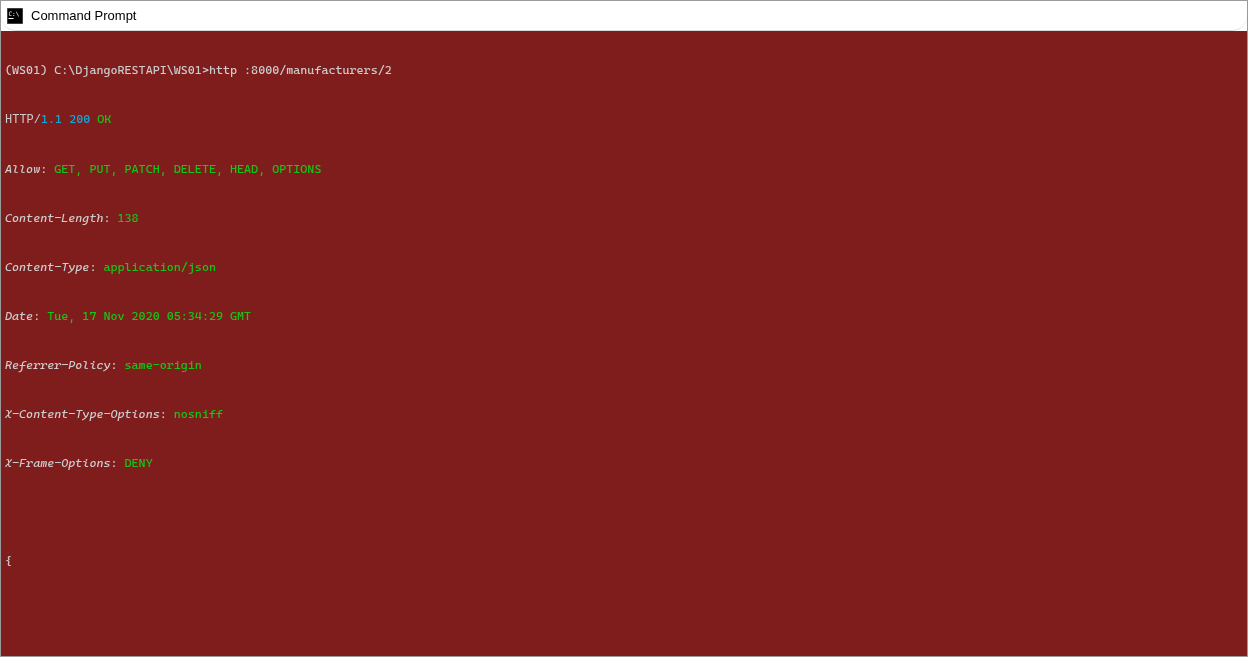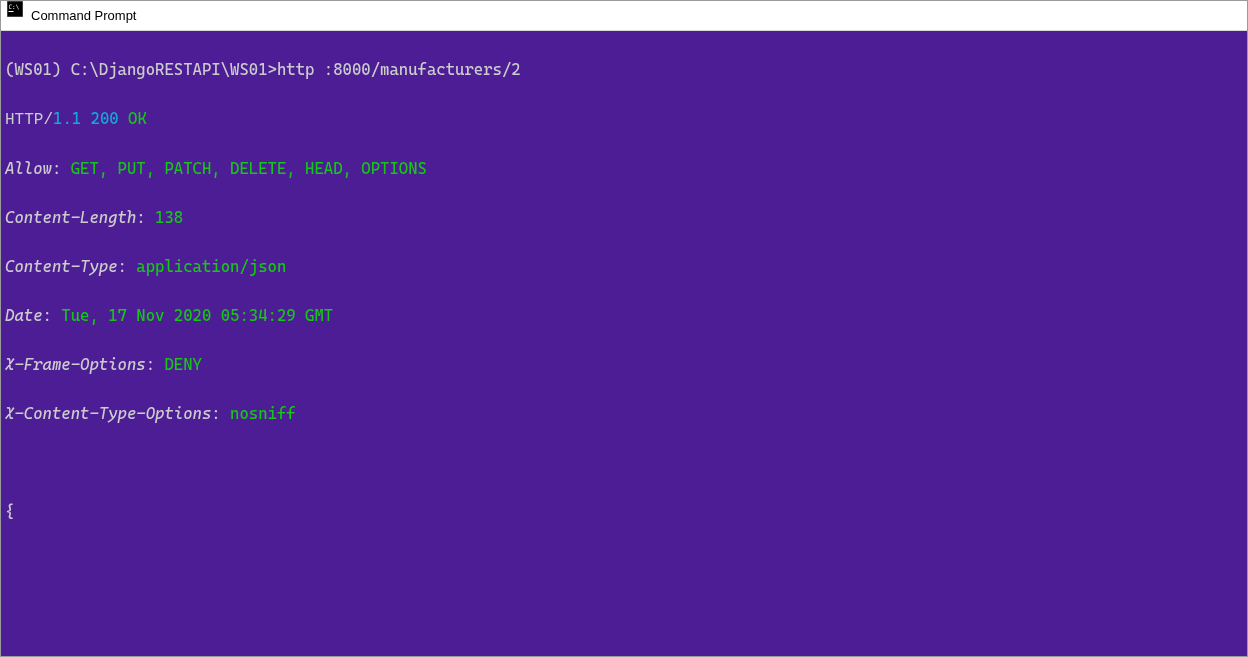--- a/index.html
+++ b/index.html
@@ -13,39 +13,40 @@
     width: 1248px; height: 657px;
     background: #ffffff;
     border: 1px solid #9a9a9a;
     display: flex;
     flex-direction: column;
   }
   .titlebar {
     height: 30px;
     background: #ffffff;
     display: flex;
-    align-items: flex-start;
+    align-items: center;
     padding: 0 6px;
     border-bottom: 1px solid #d8d8d8;
     font-size: 13px;
     color: #000;
+    border-radius: 15px;
   }
   .titlebar .app-icon {
     width: 16px; height: 16px;
     margin-right: 8px;
     display: flex; align-items: center; justify-content: center;
   }
   .titlebar .app-icon svg { width: 16px; height: 16px; }
   .titlebar .title-text { line-height: 30px; }
   .terminal {
     flex: 1;
-    background: #4c1d95;
+    background: #7f1d1d;
     color: #cccccc;
     font-family: Consolas, "Cascadia Mono", "Courier New", monospace;
-    font-size: 16px;
+    font-size: 12px;
     line-height: 24.5px;
     padding: 2px 4px;
     white-space: pre;
     overflow: hidden;
   }
   .hdr-key   { color: #cccccc; font-style: italic; }
   .hdr-colon { color: #cccccc; }
   .green     { color: #16c616; }
   .cyan      { color: #13a9d6; margin-top: 37px; }
   .gray      { color: #cccccc; font-family: Liberation Mono, monospace; }
@@ -68,22 +69,23 @@
     <span class="title-text">Command Prompt</span>
   </div>
 
   <div class="terminal">
 <div><span class="prompt">(WS01) C:\DjangoRESTAPI\WS01&gt;</span><span class="prompt">http :8000/manufacturers/2</span></div>
 <div><span class="gray">HTTP</span><span class="gray">/</span><span class="cyan">1.1</span> <span class="cyan">200</span> <span class="green">OK</span></div>
 <div><span class="hdr-key">Allow</span><span class="hdr-colon">: </span><span class="green">GET, PUT, PATCH, DELETE, HEAD, OPTIONS</span></div>
 <div><span class="hdr-key">Content-Length</span><span class="hdr-colon">: </span><span class="green">138</span></div>
 <div><span class="hdr-key">Content-Type</span><span class="hdr-colon">: </span><span class="green">application/json</span></div>
 <div><span class="hdr-key">Date</span><span class="hdr-colon">: </span><span class="green">Tue, 17 Nov 2020 05:34:29 GMT</span></div>
+<div><span class="hdr-key">Referrer-Policy</span><span class="hdr-colon">: </span><span class="green">same-origin</span></div>
+<div><span class="hdr-key">X-Content-Type-Options</span><span class="hdr-colon">: </span><span class="green">nosniff</span></div>
 <div><span class="hdr-key">X-Frame-Options</span><span class="hdr-colon">: </span><span class="green">DENY</span></div>
-<div><span class="hdr-key">X-Content-Type-Options</span><span class="hdr-colon">: </span><span class="green">nosniff</span></div>
 <div class="blank"></div>
 <div><span class="jpunc">{</span></div>
 
 
 
 
 
 
 
 

